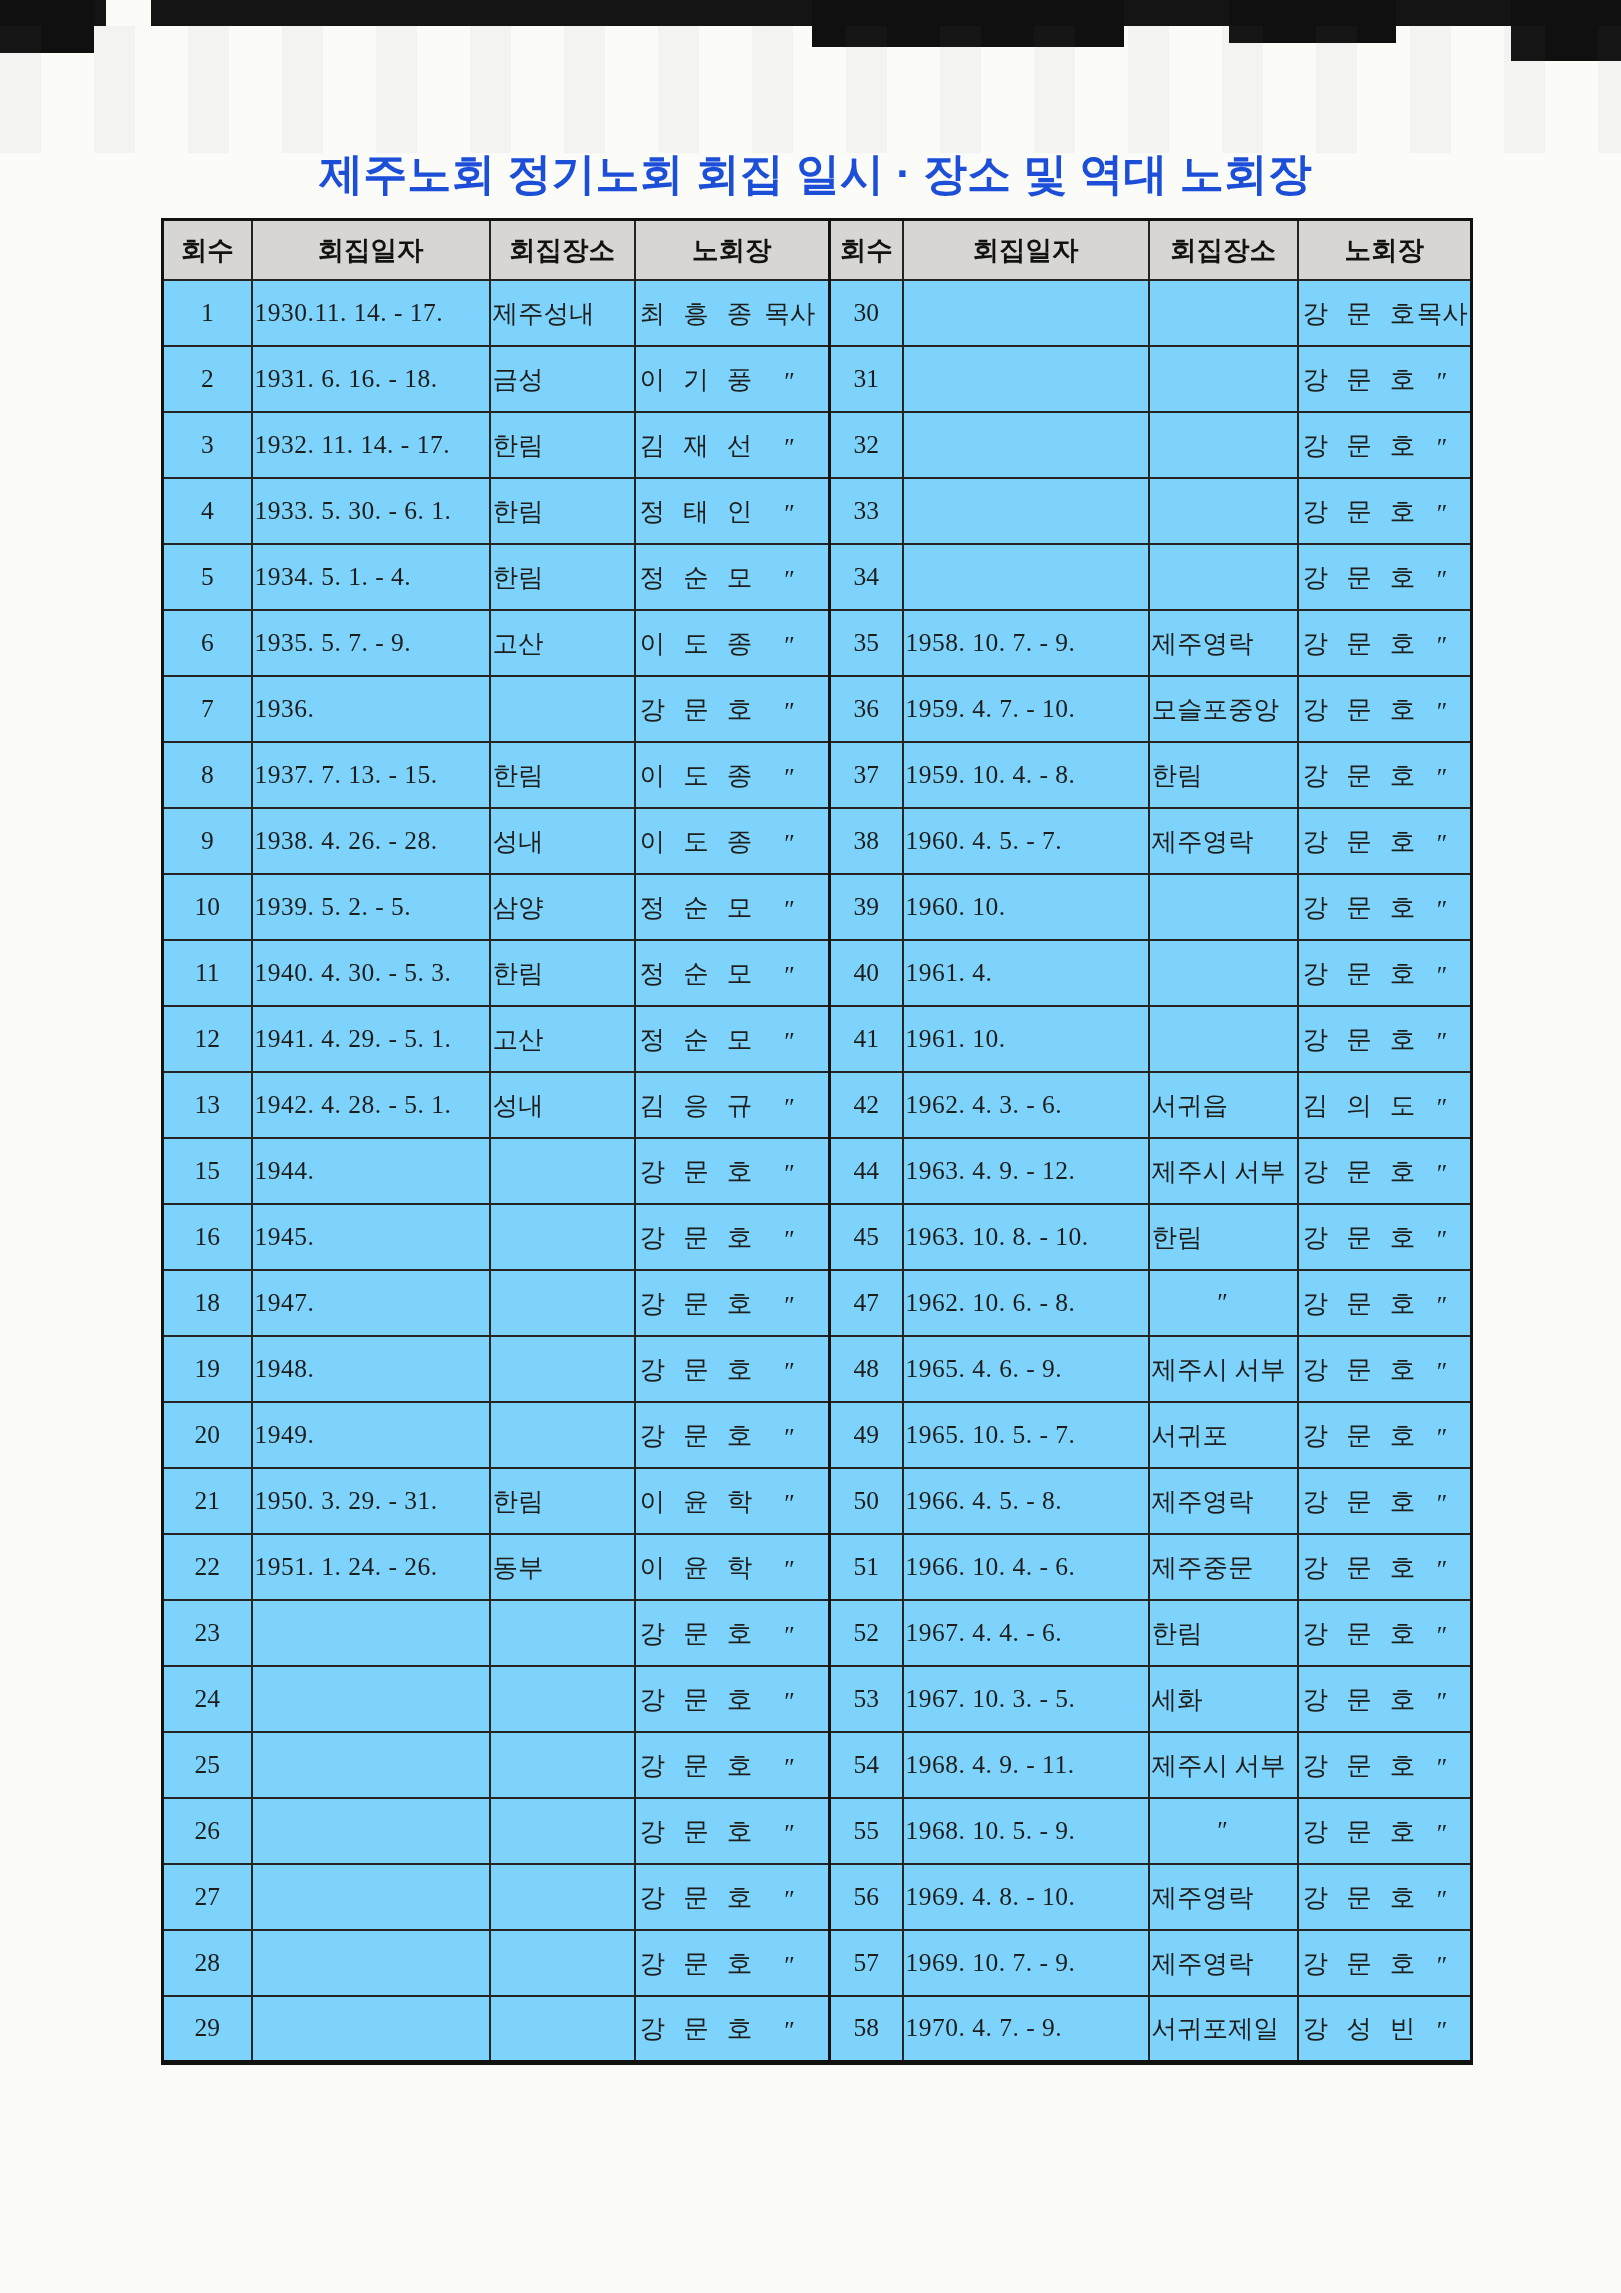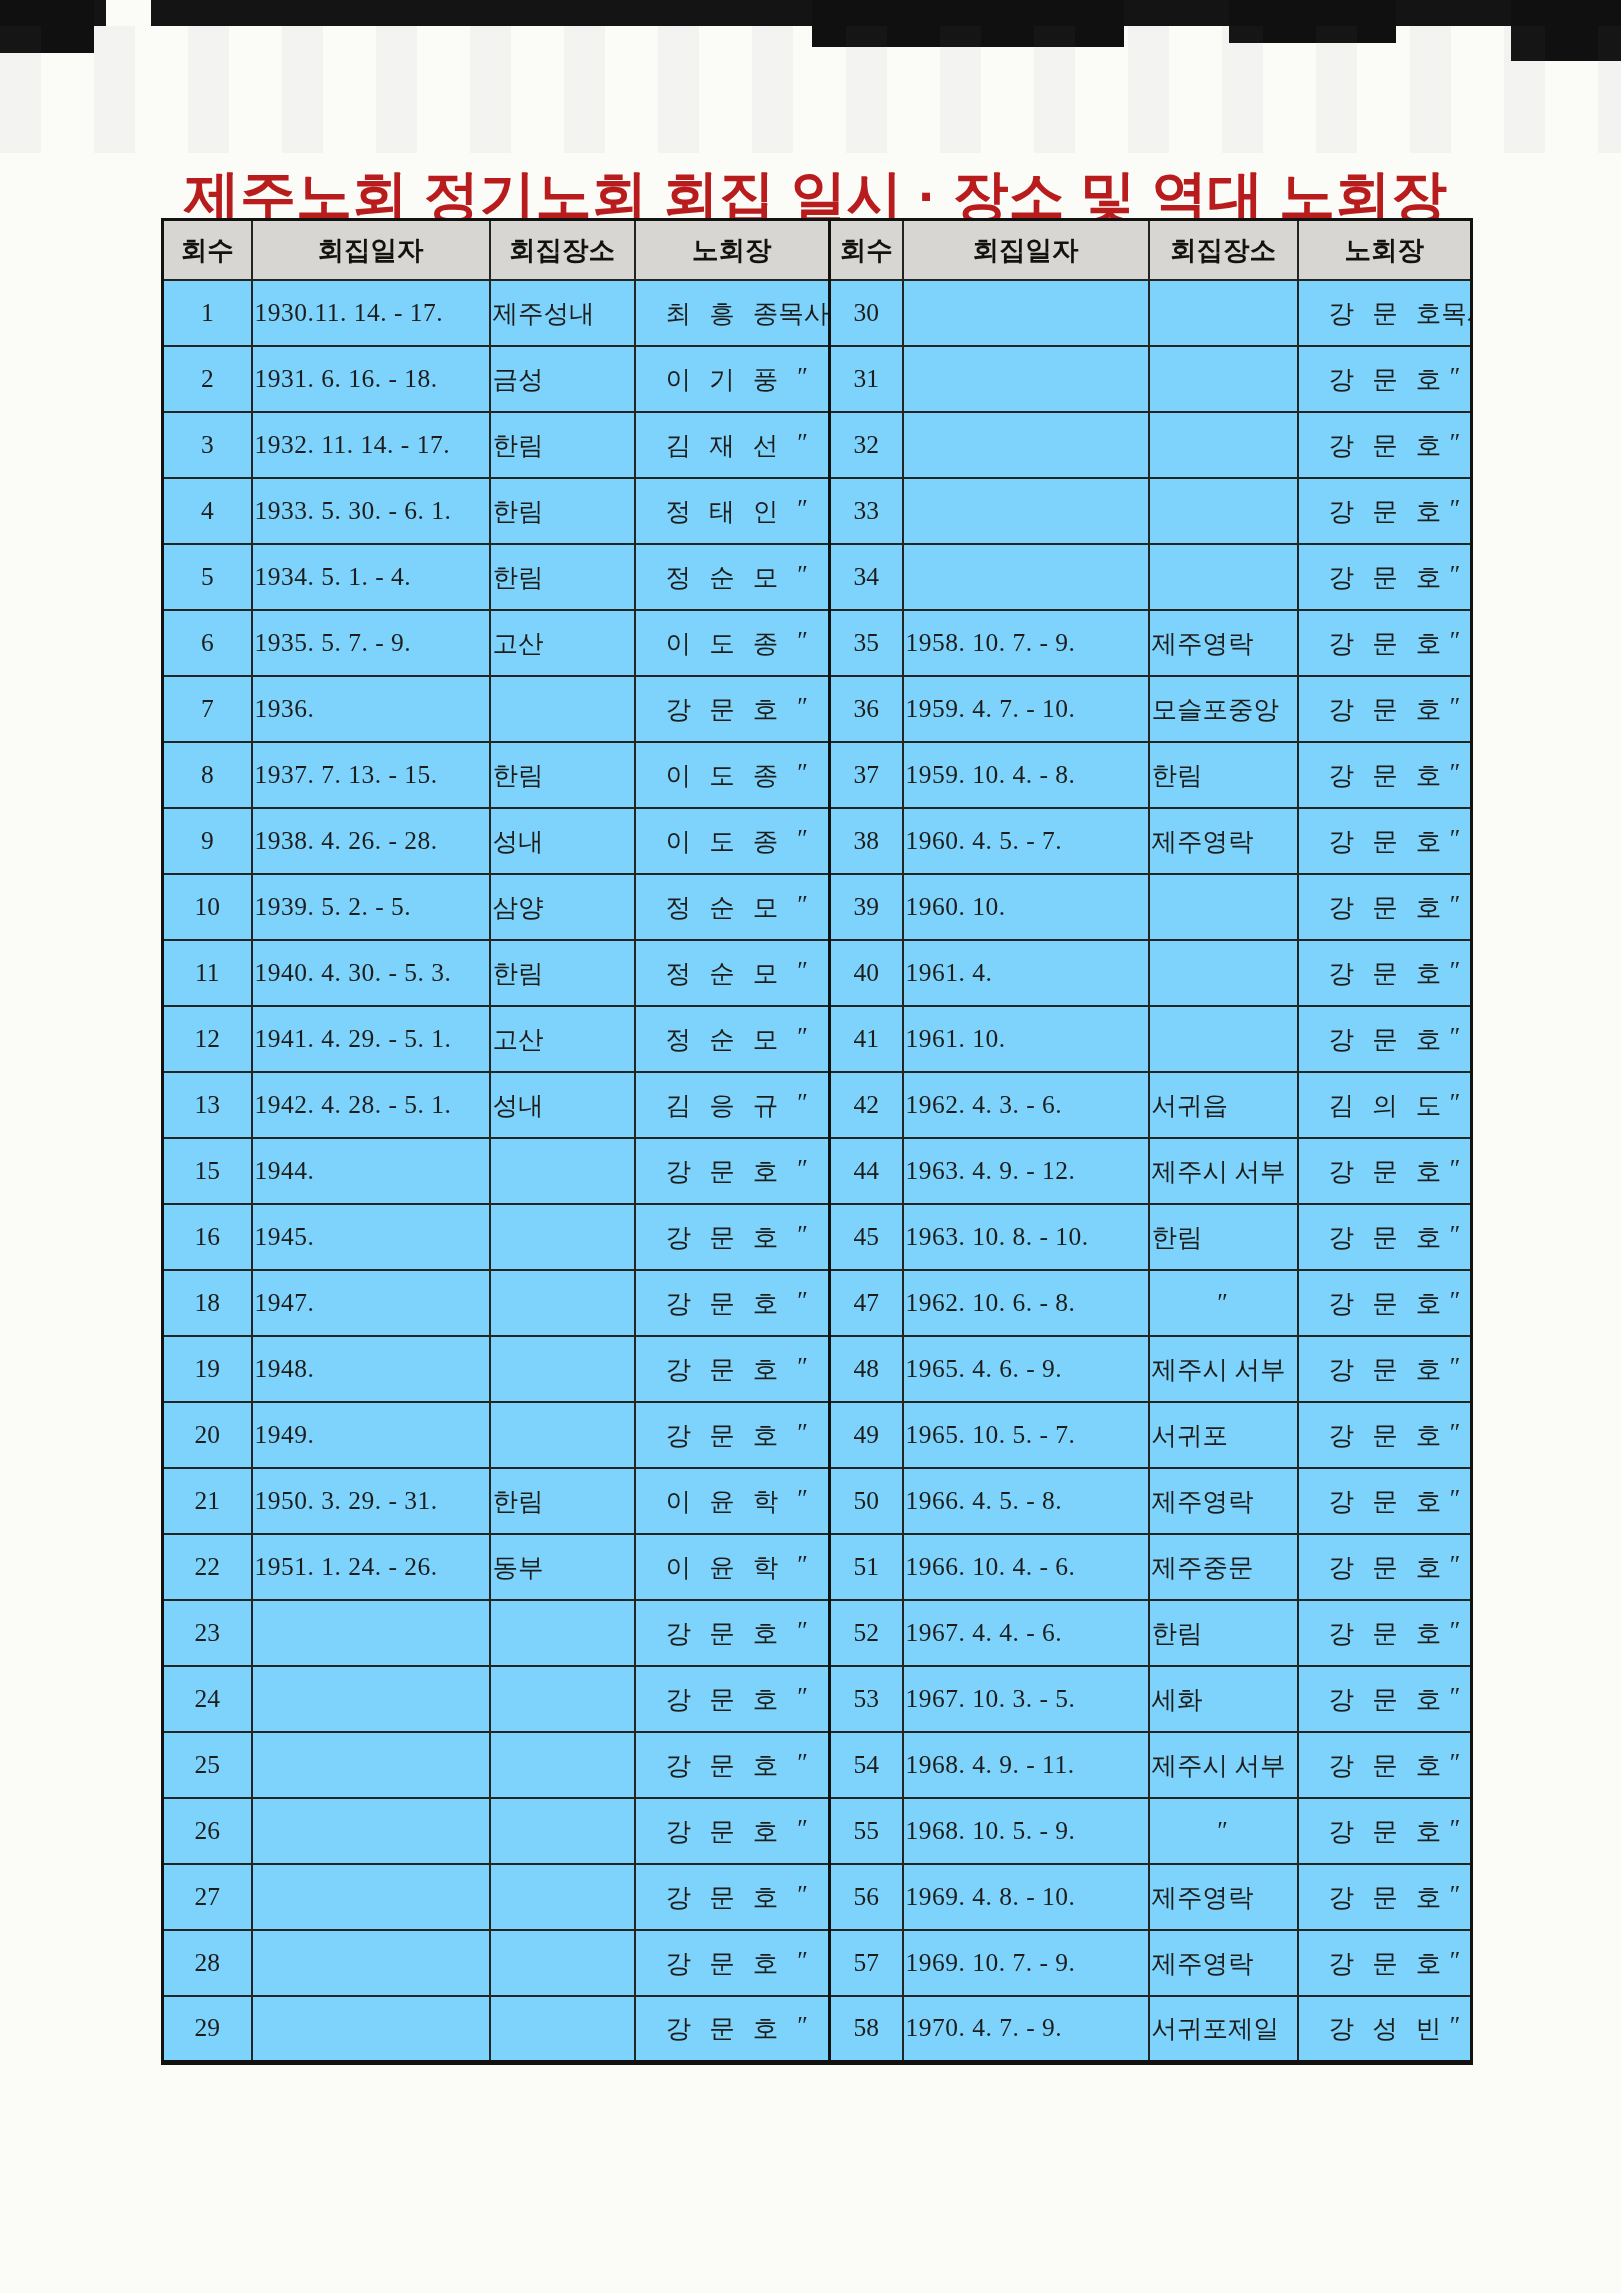--- a/index.html
+++ b/index.html
@@ -19,24 +19,24 @@
   .blob.b3{left:1229px;width:167px;height:43px;}
   .blob.b4{left:1511px;width:110px;height:61px;}
   .notch{position:absolute;top:0;left:106px;width:45px;height:25.5px;background:#fbfbf8;}
   .smudge{
     position:absolute;top:25.5px;left:0;width:1621px;height:127px;
     background:repeating-linear-gradient(90deg,
       rgba(110,112,118,0.06) 0px, rgba(110,112,118,0.06) 41px,
       rgba(110,112,118,0.00) 41px, rgba(110,112,118,0.00) 94px);
   }
   .title{
-    position:absolute;top:159px;left:161px;width:1309px;
+    position:absolute;top:145px;left:161px;width:1309px;
     text-align:center;
     font-family:"Liberation Sans", sans-serif;
-    font-weight:800;font-size:56px;letter-spacing:0px;color:#b91c1c;
+    font-weight:800;font-size:44px;letter-spacing:0px;color:#1d4ed8;
     white-space:nowrap;
   }
   table.roster{
     position:absolute;left:161px;top:218px;width:1309px;
     border-collapse:collapse;table-layout:fixed;
     border:3.9px solid #121210;border-bottom-width:5.9px;
     background:#7dd3fc;
   }
   table.roster th{
     height:56px;background:#d7d6d2;
@@ -51,21 +51,21 @@
     font-size:25.5px;color:#1d1d1b;
     overflow:hidden;
   }
   table.roster tr.body-row{height:66px;}
   
   table.roster th.mid, table.roster td.mid{border-right:3.9px solid #121210;}
   .c-no{text-align:center;font-size:26.5px;}
   .c-date{text-align:left;padding-left:2px;font-size:24.5px;letter-spacing:0.5px;white-space:nowrap;}
   .c-place{text-align:left;padding-left:2px;white-space:nowrap;}
   .c-place.ditto{text-align:center;padding-left:0;}
-  .c-chair .wrap{display:flex;align-items:flex-start;padding-left:29px;}
+  .c-chair .wrap{display:flex;align-items:flex-end;padding-left:3px;}
   .c-chair .nm{word-spacing:11.8px;white-space:nowrap;}
   .c-chair .sfx{margin-left:auto;text-align:center;white-space:nowrap;}
   .c-chair.left-half .sfx{width:76px;}
   .c-chair.right-half .sfx{width:65px;}
 </style>
 </head>
 <body>
 
 <div class="page">
   <div class="top-band"></div>

